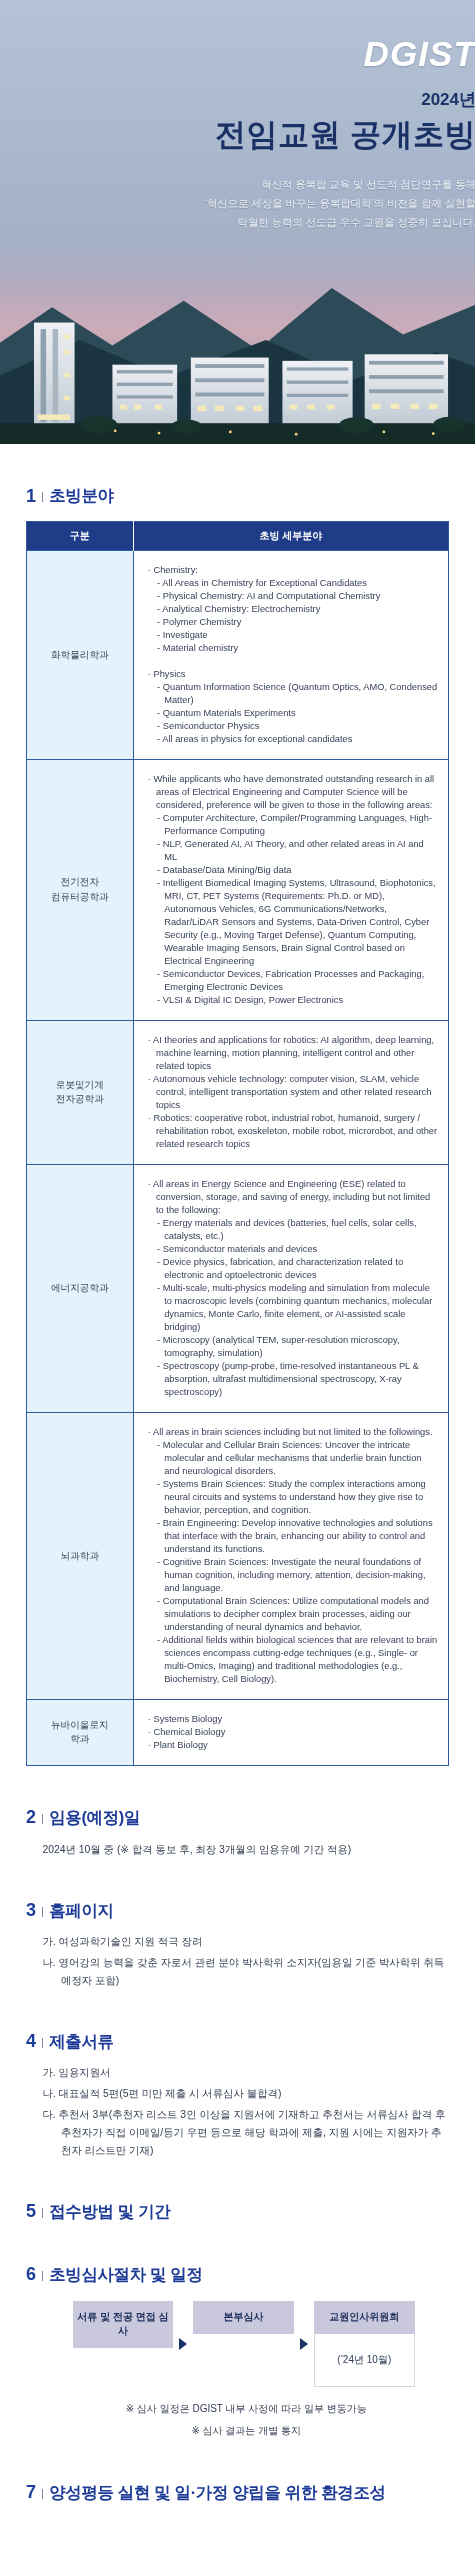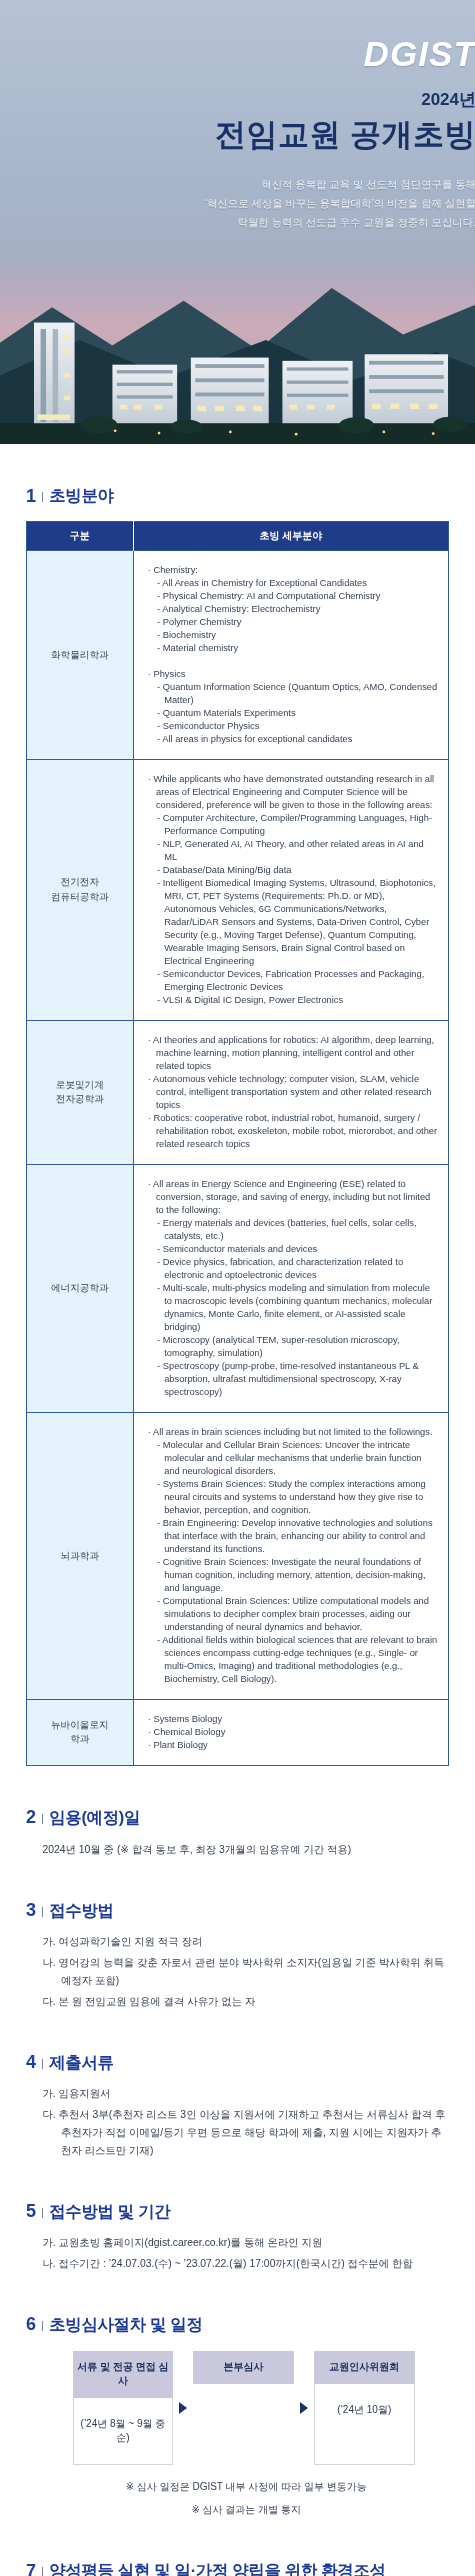--- a/index.html
+++ b/index.html
@@ -171,21 +171,21 @@
         </thead>
         <tbody id="t1body">
             <tr class="t1-row">
               <td class="dept">화학물리학과</td>
               <td class="fields">
                 <div class="fline fl0">· Chemistry:</div>
                 <div class="fline fl1">- All Areas in Chemistry for Exceptional Candidates</div>
                 <div class="fline fl1">- Physical Chemistry: AI and Computational Chemistry</div>
                 <div class="fline fl1">- Analytical Chemistry: Electrochemistry</div>
                 <div class="fline fl1">- Polymer Chemistry</div>
-                <div class="fline fl1">- Biochemistry</div>
+                <div class="fline fl1">- Investigate</div>
                 <div class="fline fl1">- Material chemistry</div>
                 <div class="fline fl0 fgap">· Physics</div>
                 <div class="fline fl1">- Quantum Information Science (Quantum Optics, AMO, Condensed Matter)</div>
                 <div class="fline fl1">- Quantum Materials Experiments</div>
                 <div class="fline fl1">- Semiconductor Physics</div>
                 <div class="fline fl1">- All areas in physics for exceptional candidates</div>
               </td>
             </tr>
             <tr class="t1-row">
               <td class="dept">전기전자
@@ -252,63 +252,58 @@
         <span class="sec-bar"></span>
         <span class="sec-title">임용(예정)일</span>
       </div>
       <div class="body-line">2024년 10월 중 (※ 합격 통보 후, 최장 3개월의 임용유예 기간 적용)</div>
     </section>
 
     <section class="section">
       <div class="sec-head">
         <span class="sec-no">3</span>
         <span class="sec-bar"></span>
-        <span class="sec-title">접수방법</span>
+        <span class="sec-title">홈페이지</span>
       </div>
       <div class="items" id="s3items">
           <div class="item">가. 여성과학기술인 지원 적극 장려</div>
           <div class="item">나. 영어강의 능력을 갖춘 자로서 관련 분야 박사학위 소지자(임용일 기준 박사학위 취득예정자 포함)</div>
-          <div class="item">다. 본 원 전임교원 임용에 결격 사유가 없는 자</div>
         </div>
     </section>
 
     <section class="section">
       <div class="sec-head">
         <span class="sec-no">4</span>
         <span class="sec-bar"></span>
         <span class="sec-title">제출서류</span>
       </div>
       <div class="items" id="s4items">
           <div class="item">가. 임용지원서</div>
+          <div class="item">나. 대표실적 5편(5편 미만 제출 시 서류심사 불합격)</div>
           <div class="item">다. 추천서 3부(추천자 리스트 3인 이상을 지원서에 기재하고 추천서는 서류심사 합격 후 추천자가 직접 이메일/등기 우편 등으로 해당 학과에 제출, 지원 시에는 지원자가 추천자 리스트만 기재)</div>
         </div>
     </section>
 
     <section class="section">
       <div class="sec-head">
         <span class="sec-no">5</span>
         <span class="sec-bar"></span>
         <span class="sec-title">접수방법 및 기간</span>
       </div>
-      <div class="items" id="s5items">
-          <div class="item">가. 교원초빙 홈페이지(dgist.career.co.kr)를 통해 온라인 지원</div>
-          <div class="item">나. 접수기간 : ’24.07.03.(수) ~ ’23.07.22.(월) 17:00까지(한국시간) 접수분에 한함</div>
-        </div>
     </section>
 
     <section class="section">
       <div class="sec-head">
         <span class="sec-no">6</span>
         <span class="sec-bar"></span>
         <span class="sec-title">초빙심사절차 및 일정</span>
       </div>
       <div class="steps" id="steps">
           <div class="step">
             <div class="step-head">서류 및 전공 면접 심사</div>
-            <div class="step-body">(’24년 8월 ~ 9월 중순)</div>
           </div>
           <div class="arrow-icon"></div>
           <div class="step">
             <div class="step-head">본부심사</div>
           </div>
           <div class="arrow-icon"></div>
           <div class="step">
             <div class="step-head">교원인사위원회</div>
             <div class="step-body">(’24년 10월)</div>
           </div>

